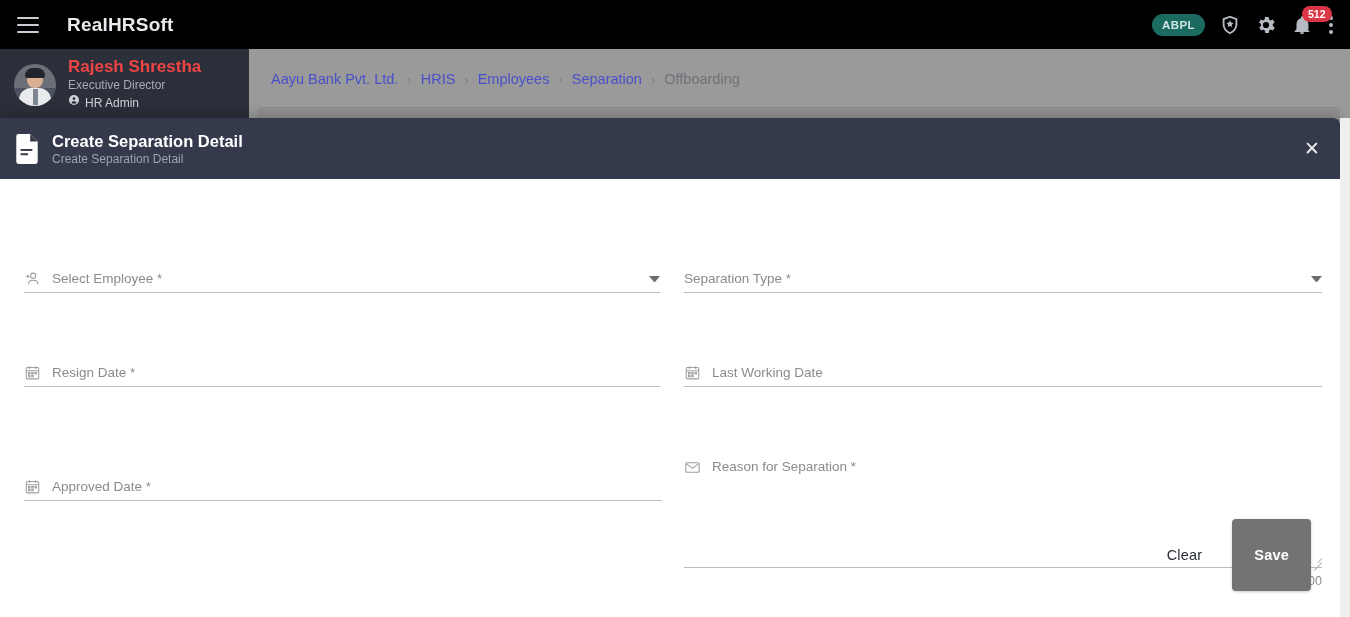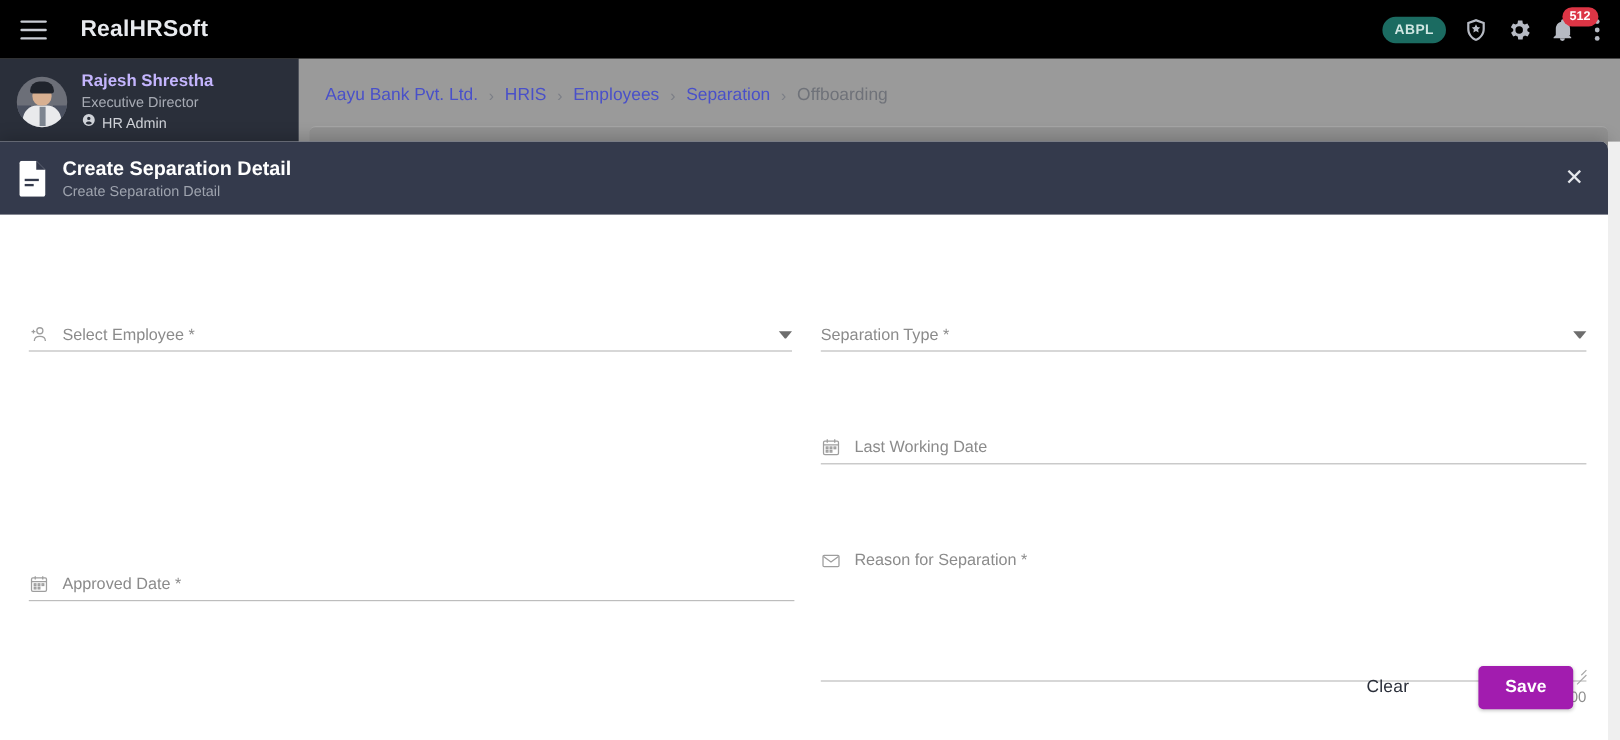--- a/index.html
+++ b/index.html
@@ -56,21 +56,21 @@
   .avatar {
     width:42px; height:42px; border-radius:50%; flex:0 0 42px; margin-right:12px;
     background:#6c6f78; overflow:hidden; position:relative;
   }
   .avatar .head { position:absolute; left:13px; top:7px; width:16px; height:17px; border-radius:50% 50% 45% 45%; background:#d8b091; }
   .avatar .hair { position:absolute; left:11px; top:4px; width:20px; height:10px; border-radius:10px 10px 3px 3px; background:#20242c; }
   .avatar .body { position:absolute; left:5px; top:24px; width:32px; height:20px; border-radius:12px 12px 0 0; background:#e9eaec; }
   .avatar .tie  { position:absolute; left:19px; top:25px; width:5px; height:16px; background:#7d8590; }
   .avatar .coat-l { position:absolute; left:2px; top:24px; width:12px; height:20px; background:#4b5160; transform:skewX(12deg); }
   .avatar .coat-r { position:absolute; right:2px; top:24px; width:12px; height:20px; background:#4b5160; transform:skewX(-12deg); }
-  .uname { color:#c4b5fd; font-size:14px; font-weight:bold; line-height:18px; }
+  .uname { color:#ef4444; font-size:17px; font-weight:bold; line-height:18px; }
   .urole { color:#a7abb4; font-size:12px; line-height:18px; }
   .utag  { color:#cfd2d8; font-size:12px; line-height:18px; display:flex; align-items:flex-start; gap:5px; }
   .utag svg { width:12px; height:12px; fill:#cfd2d8; }
 
   
   .page-behind {
     position:absolute; left:249px; top:49px; width:1101px; height:568px;
     background:#9a9a9a;
   }
   .breadcrumb {
@@ -139,25 +139,24 @@
   .footer {
     position:absolute; right:29px; bottom:26px;
     display:flex; align-items:center; gap:22px;
   }
   .btn-clear {
     background:none; border:none; font-family:inherit;
     font-size:14.5px; color:#2b2f3a; cursor:pointer; padding:6px 8px;
     letter-spacing:.2px;
   }
   .btn-save {
-    background:#a21caf; border:none; font-family:inherit;
+    background:#737373; border:none; font-family:inherit;
     font-size:14.5px; font-weight:bold; color:#fff; cursor:pointer;
-    padding:10px 22px; border-radius:4px; letter-spacing:.2px;
+    padding:28px 22px; border-radius:4px; letter-spacing:.2px;
     box-shadow:0 1px 3px rgba(0,0,0,.2);
-    margin-left:28px;
   }
   .scroll-strip {
     position:absolute; right:0; top:118px; width:10px; height:499px; background:#efefef;
   }
 </style>
 </head>
 <body>
 
 <div class="app">
 
@@ -272,51 +271,67 @@
         </div>
       </div>
 
       <div class="field" style="left:684px; top:86px; width:638px;">
         <div class="row">
           <span class="flabel">Separation Type *</span>
           <span class="caret"></span>
         </div>
       </div>
 
-
-      <div class="field" style="left:684px; top:180px; width:638px;">
+      <div class="field" style="left:24px; top:180px; width:636px;">
         <div class="row">
           <span class="fi">
             <svg viewBox="0 0 24 24">
                 <rect x="3.2" y="5" width="17.6" height="16" rx="1.6"></rect>
                 <path d="M3.2 9.4h17.6M7.6 3v4M16.4 3v4"></path>
                 <rect x="6.4" y="12" width="2" height="2" class="solidfill"></rect>
                 <rect x="11" y="12" width="2" height="2" class="solidfill"></rect>
                 <rect x="15.6" y="12" width="2" height="2" class="solidfill"></rect>
                 <rect x="6.4" y="16" width="2" height="2" class="solidfill"></rect>
                 <rect x="11" y="16" width="2" height="2" class="solidfill"></rect>
               </svg>
           </span>
-          <span class="flabel">Last Working Date</span>
-        </div>
-      </div>
-
-      <div class="field" style="left:24px; top:274px; width:638px;margin-top:20px;">
+          <span class="flabel">Resign Date *</span>
+        </div>
+      </div>
+
+      <div class="field" style="left:684px; top:180px; width:638px;">
         <div class="row">
           <span class="fi">
             <svg viewBox="0 0 24 24">
                 <rect x="3.2" y="5" width="17.6" height="16" rx="1.6"></rect>
                 <path d="M3.2 9.4h17.6M7.6 3v4M16.4 3v4"></path>
                 <rect x="6.4" y="12" width="2" height="2" class="solidfill"></rect>
                 <rect x="11" y="12" width="2" height="2" class="solidfill"></rect>
                 <rect x="15.6" y="12" width="2" height="2" class="solidfill"></rect>
                 <rect x="6.4" y="16" width="2" height="2" class="solidfill"></rect>
                 <rect x="11" y="16" width="2" height="2" class="solidfill"></rect>
               </svg>
           </span>
+          <span class="flabel">Last Working Date</span>
+        </div>
+      </div>
+
+      <div class="field" style="left:24px; top:274px; width:638px;margin-top:20px;">
+        <div class="row">
+          <span class="fi">
+            <svg viewBox="0 0 24 24">
+                <rect x="3.2" y="5" width="17.6" height="16" rx="1.6"></rect>
+                <path d="M3.2 9.4h17.6M7.6 3v4M16.4 3v4"></path>
+                <rect x="6.4" y="12" width="2" height="2" class="solidfill"></rect>
+                <rect x="11" y="12" width="2" height="2" class="solidfill"></rect>
+                <rect x="15.6" y="12" width="2" height="2" class="solidfill"></rect>
+                <rect x="6.4" y="16" width="2" height="2" class="solidfill"></rect>
+                <rect x="11" y="16" width="2" height="2" class="solidfill"></rect>
+              </svg>
+          </span>
           <span class="flabel">Approved Date *</span>
         </div>
       </div>
 
       <div class="field ta" style="left:684px; top:274px; width:638px;">
         <div class="row">
           <span class="fi" style="margin-top:4px;">
             <svg viewBox="0 0 24 24">
                 <rect x="2.6" y="5.4" width="18.8" height="13.2" rx="1.4"></rect>
                 <path d="M3.2 6.6 12 13.2l8.8-6.6"></path>

